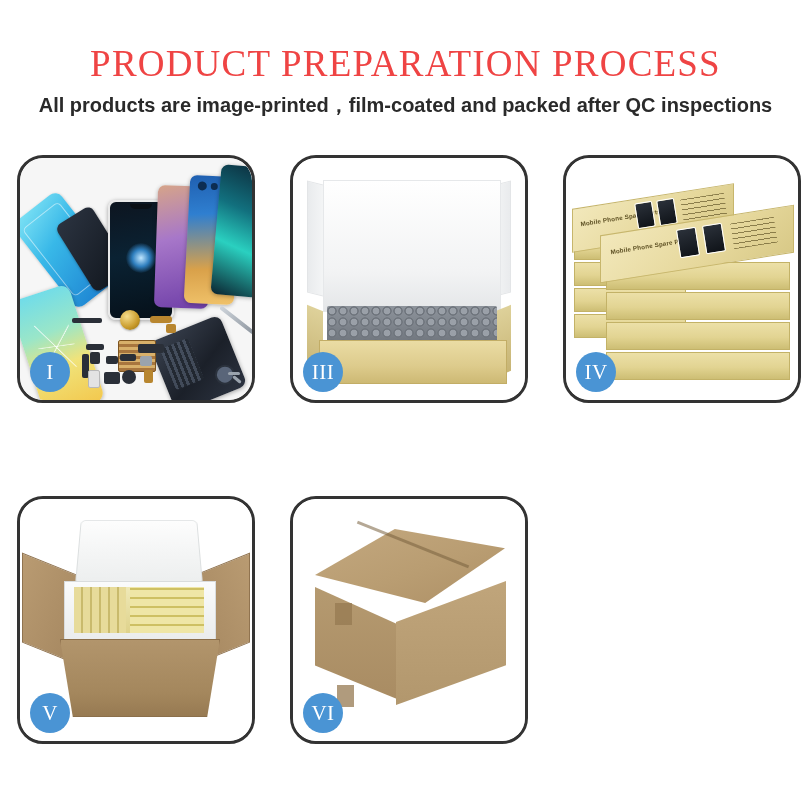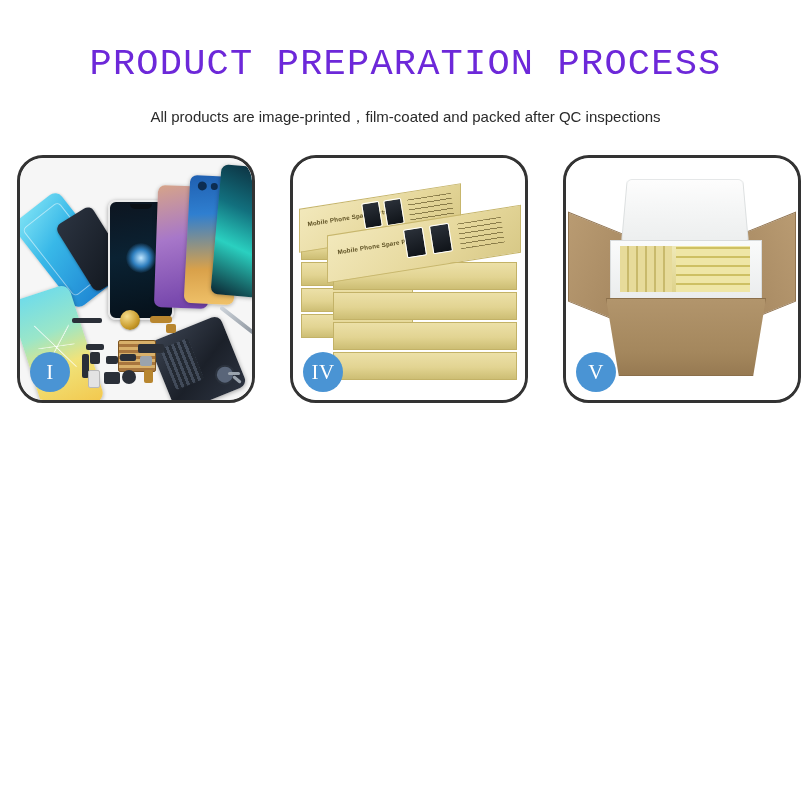--- a/index.html
+++ b/index.html
@@ -22,35 +22,35 @@
 
   
   .header {
     position: absolute;
     top: 42px;
     left: 0;
     width: 811px;
     text-align: center;
   }
   .title {
-    font-family: Liberation Mono, monospace;
+    font-family: Liberation Serif, serif;
     font-size: 37px;
     font-weight: 400;
     letter-spacing: 1.2px;
-    color: #6d28d9;
+    color: #ef4444;
     line-height: 44px;
     white-space: nowrap;
   }
   .subtitle {
     font-family: "Liberation Sans", sans-serif;
-    font-size: 15px;
-    font-weight: 400;
+    font-size: 20px;
+    font-weight: 700;
     color: #2a2a2a;
     line-height: 22px;
-    margin-top: 20px;
+    margin-top: 8px;
     white-space: nowrap;
   }
 
   
   .grid {
     position: absolute;
     top: 155px;
     left: 17px;
     width: 783px;
     display: grid;
@@ -440,20 +440,33 @@
         <div class="part" style="left:102px; top:212px; width:14px; height:14px; border-radius:50%;"></div>
         <div class="part flex" style="left:124px; top:212px; width:9px; height:13px;"></div>
         <div class="part silver" style="left:208px; top:214px; width:12px; height:3px;"></div>
         <div class="part silver" style="left:212px; top:220px; width:10px; height:3px; transform:rotate(40deg);"></div>
         <div class="tweezer"></div>
       </div>
       <div class="badge">I</div>
     </div>
 
 
+    <div class="panel">
+      <div class="panel-inner">
+        <div class="p3-bg"></div>
+        <div class="lid-flap-l"></div>
+        <div class="lid-flap-r"></div>
+        <div class="lid-back"></div>
+        <div class="box3-side-l"></div>
+        <div class="box3-side-r"></div>
+        <div class="box3-bubbles"></div>
+        <div class="box3-front"></div>
+      </div>
+      <div class="badge">III</div>
+    </div>
 
     <div class="panel">
       <div class="panel-inner">
         <div class="p4-bg"></div>
         <div class="stackwrap">
 
           <div class="gbox" style="left:8px; top:78px; width:110px; height:22px;"></div>
           <div class="gbox" style="left:8px; top:104px; width:110px; height:22px;"></div>
           <div class="gbox" style="left:8px; top:130px; width:110px; height:22px;"></div>
           <div class="gbox" style="left:8px; top:156px; width:110px; height:22px;"></div>
@@ -485,15 +498,27 @@
         <div class="flap-l"></div>
         <div class="flap-r"></div>
         <div class="foam-lid"></div>
         <div class="foam-box"></div>
         <div class="foam-inner"></div>
         <div class="carton-front"></div>
       </div>
       <div class="badge">V</div>
     </div>
 
+    <div class="panel">
+      <div class="panel-inner">
+        <div class="p6-bg"></div>
+        <div class="c6-top"></div>
+        <div class="c6-top-seam"></div>
+        <div class="c6-left"></div>
+        <div class="c6-right"></div>
+        <div class="tape" style="left:42px; top:104px;"></div>
+        <div class="tape" style="left:44px; top:186px;"></div>
+      </div>
+      <div class="badge">VI</div>
+    </div>
 
   </div>
 </div>
 
 </body></html>

